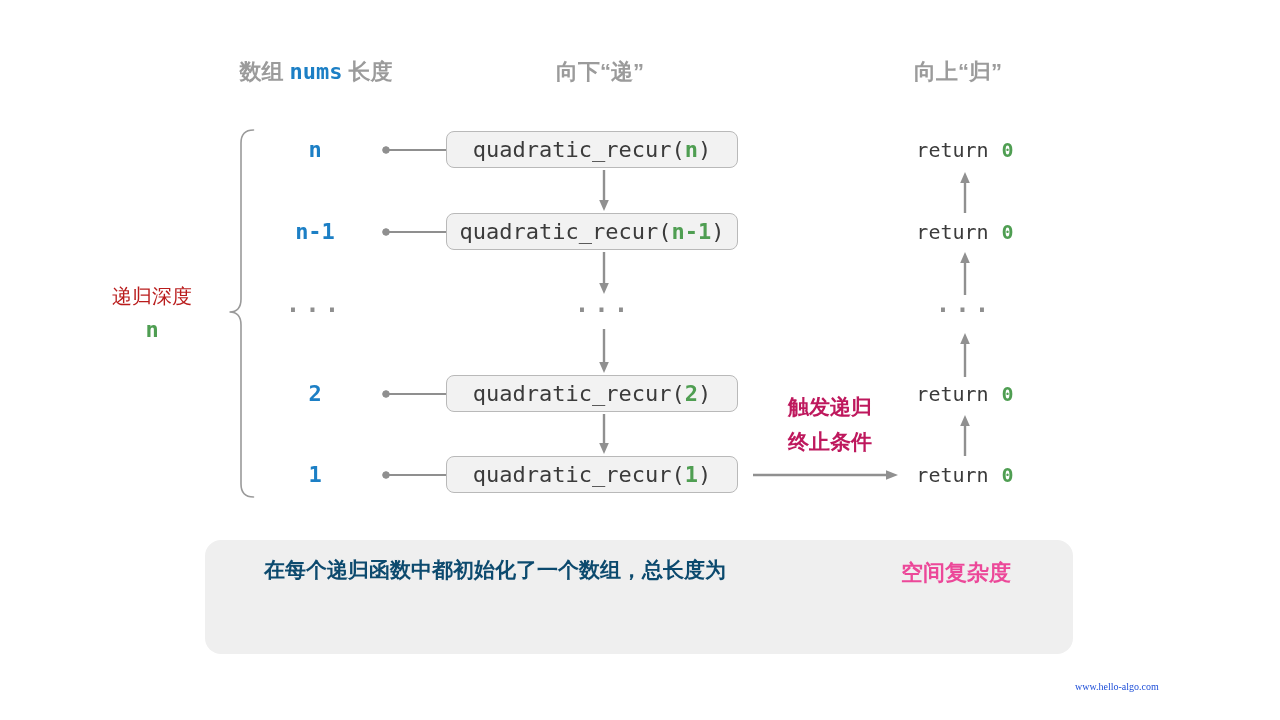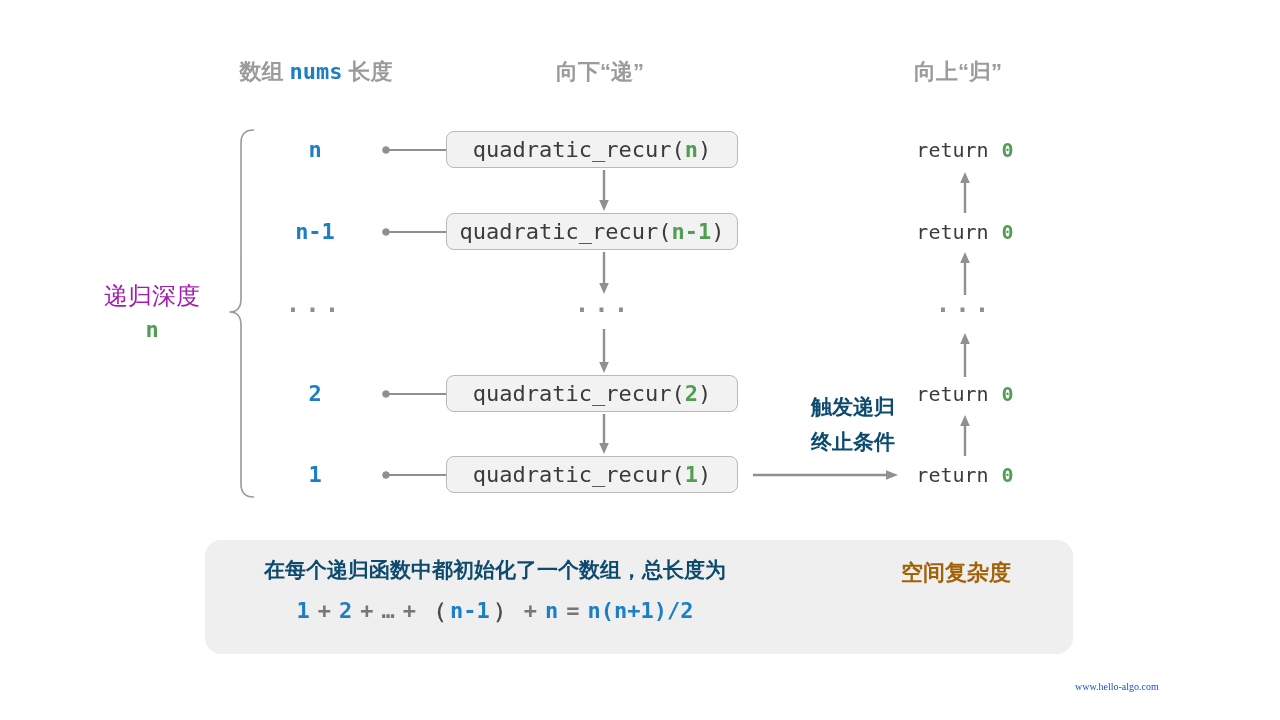--- a/index.html
+++ b/index.html
@@ -6,46 +6,46 @@
   .canvas{position:relative;width:1280px;height:720px;background:#ffffff;overflow:hidden;
           font-family:"Liberation Sans",sans-serif;border-radius:16px;}
   .abs{position:absolute;}
   .mono{font-family:"DejaVu Sans Mono",monospace;}
   .center{text-align:center;}
   .layer{position:absolute;left:0;top:0;width:1280px;height:720px;}
 
   .header{color:#9b9b9b;font-weight:bold;font-size:22px;line-height:28px;}
   .header .var{color:#1c7fc5;font-family:"DejaVu Sans Mono",monospace;margin:0 6px;}
 
-  .depth-label{color:#a21caf;font-size:24px;font-weight:500;line-height:26px;}
+  .depth-label{color:#b91c1c;font-size:20px;font-weight:500;line-height:26px;}
   .depth-n{color:#4f9e52;font-weight:bold;font-size:22px;line-height:26px;}
 
   .num{color:#1c7fc5;font-weight:bold;font-size:22px;line-height:30px;}
 
   .callbox{left:446px;width:292px;height:37px;background:#f2f2f2;border:1.5px solid #b9b9b9;
            border-radius:8px;box-sizing:border-box;display:flex;align-items:center;justify-content:center;
            font-size:22px;color:#3b3b3b;}
   .arg{color:#4f9e52;font-weight:bold;}
 
   .ret{font-size:20px;color:#3b3b3b;line-height:30px;}
   .ret .retval{color:#4f9e52;font-weight:bold;margin-left:13px;}
 
   .dots{color:#8f8f8f;font-weight:bold;font-size:24px;letter-spacing:5px;line-height:30px;}
   .dots span{position:relative;top:-7px;}
 
-  .trigger{color:#0c4a6e;font-weight:bold;font-size:21px;line-height:26px;text-align:right;}
+  .trigger{color:#be185d;font-weight:bold;font-size:21px;line-height:26px;}
 
   .panel{left:205px;top:540px;width:868px;height:114px;background:#efefef;border-radius:16px;}
   .panel-desc{color:#0c4a6e;font-size:21px;font-weight:600;line-height:26px;}
   .formula{font-size:22px;font-weight:bold;line-height:30px;white-space:nowrap;}
   .formula span{margin:0 4px;}
   .f-blue{color:#1c7fc5;}
   .f-op{color:#767676;}
   .f-paren{color:#4a4a4a;margin:0 0;}
-  .comp-title{color:#a16207;font-weight:bold;font-size:22px;line-height:26px;}
+  .comp-title{color:#ec4899;font-weight:bold;font-size:22px;line-height:26px;}
   .comp-value{color:#ee5415;font-weight:bold;font-size:24px;line-height:28px;white-space:nowrap;}
   .comp-value sup{font-size:14px;}
 
   .watermark{color:#1d4ed8;font-size:10px;line-height:18px;font-family:Liberation Serif, serif;}
 </style>
 </head>
 <body>
 
 <div class="canvas">
 
@@ -147,20 +147,17 @@
   </div>
   <div class="abs ret mono center" style="left:900px;top:460px;width:130px;">
     <span>return</span><span class="retval">0</span>
   </div>
 
   <div class="abs trigger center" style="left:765px;top:394px;width:130px;">触发递归</div>
   <div class="abs trigger center" style="left:765px;top:429px;width:130px;">终止条件</div>
 
   <div class="abs panel"></div>
   <div class="abs panel-desc center" style="left:225px;top:557px;width:540px;">在每个递归函数中都初始化了一个数组，总长度为</div>
-  <div class="abs formula mono center" style="left:225px;top:596px;width:540px;">
-    <span class="f-blue">1</span><span class="f-op">+</span><span class="f-blue">2</span><span class="f-op">+</span><span class="f-op">…</span><span class="f-op">+</span><span class="f-paren">（</span><span class="f-blue" style="margin:0;">n-1</span><span class="f-paren">）</span><span class="f-op">+</span><span class="f-blue">n</span><span class="f-op">=</span><span class="f-blue">n(n+1)/2</span>
-  </div>
   <div class="abs comp-title center" style="left:856px;top:560px;width:200px;">空间复杂度</div>
 
   <div class="abs watermark mono" style="left:1075px;top:678px;width:180px;">www.hello-algo.com</div>
 
 </div>
 
 </body></html>

